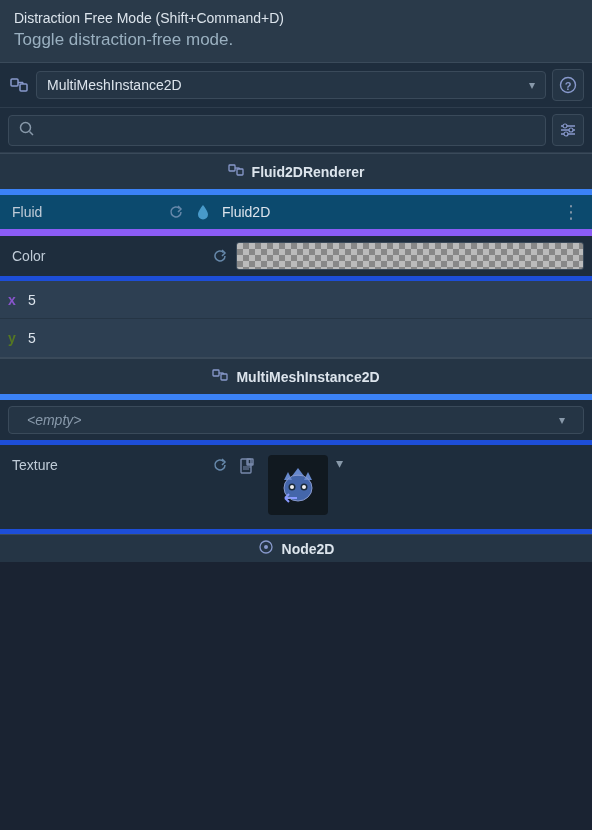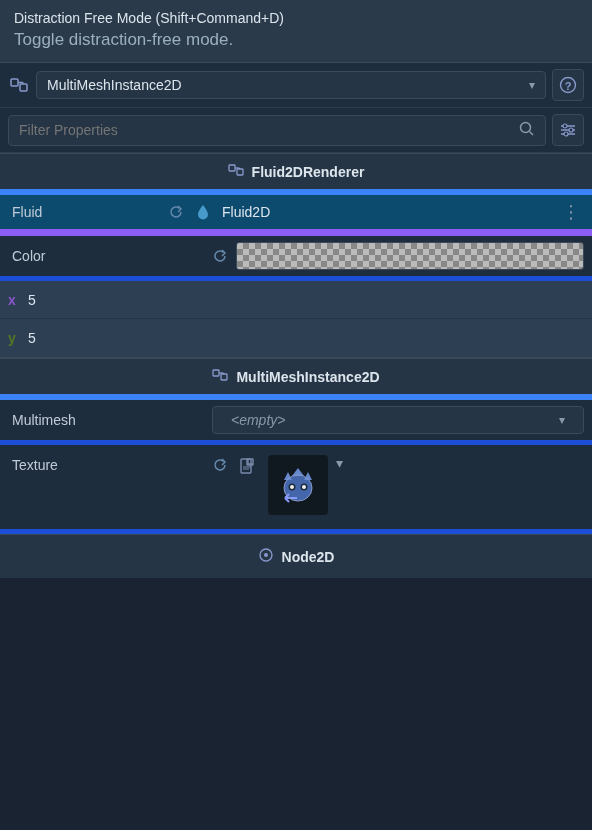--- a/index.html
+++ b/index.html
@@ -283,21 +283,21 @@
       font-size: 14px;
     }
 
     
     .footer-section {
       display: flex;
       align-items: center;
       justify-content: center;
       background: #253545;
       border-top: 1px solid #3a4a5a;
-      padding: 12px 12px;
+      padding: 4px 12px;
       gap: 8px;
     }
     .footer-icon {
       color: #8899cc;
       font-size: 15px;
     }
     .footer-label {
       font-size: 14px;
       font-weight: bold;
       color: #dce4ec;
@@ -345,21 +345,20 @@
   <div class="doc-btn">
     <svg width="18" height="18" viewBox="0 0 18 18">
       <circle cx="9" cy="9" r="7.5" fill="none" stroke="#8899cc" stroke-width="1.4"></circle>
       <text x="9" y="13.5" text-anchor="middle" fill="#8899cc" font-size="11" font-weight="bold">?</text>
     </svg>
   </div>
 </div>
 
 <div class="filter-bar">
   <div class="filter-input-wrap">
-    <input class="filter-input" type="text" placeholder="Filter Properties" style="">
     <span class="filter-search-icon">
       <svg width="16" height="16" viewBox="0 0 16 16">
         <circle cx="6.5" cy="6.5" r="5" fill="none" stroke="#8899aa" stroke-width="1.5"></circle>
         <line x1="10.5" y1="10.5" x2="14" y2="14" stroke="#8899aa" stroke-width="1.5"></line>
       </svg>
     </span>
   </div>
   <div class="filter-settings-btn">
     <svg width="18" height="18" viewBox="0 0 18 18">
       <line x1="2" y1="5" x2="16" y2="5" stroke="#8899cc" stroke-width="1.5"></line>
@@ -436,21 +435,20 @@
       <rect x="1" y="3" width="6" height="6" rx="0.8" fill="none" stroke="#8899cc" stroke-width="1.3"></rect>
       <rect x="9" y="7" width="6" height="6" rx="0.8" fill="none" stroke="#8899cc" stroke-width="1.3"></rect>
       <line x1="7" y1="6" x2="11.5" y2="6" stroke="#8899cc" stroke-width="1.3"></line>
       <line x1="11.5" y1="6" x2="11.5" y2="7" stroke="#8899cc" stroke-width="1.3"></line>
     </svg>
   </span>
   <span class="section-header-label">MultiMeshInstance2D</span>
 </div>
 
 <div class="prop-row" style="min-height:44px;">
-  <div class="prop-label">Multimesh</div>
   <div class="prop-controls">
     <div class="multimesh-select">
       <span class="multimesh-empty">&lt;empty&gt;</span>
       <span class="chevron-down">▾</span>
     </div>
   </div>
 </div>
 
 <div class="prop-row" style="min-height:76px; align-items:flex-start; padding-top:8px; padding-bottom:8px;">
   <div class="prop-label" style="padding-top:4px;">Texture</div>

